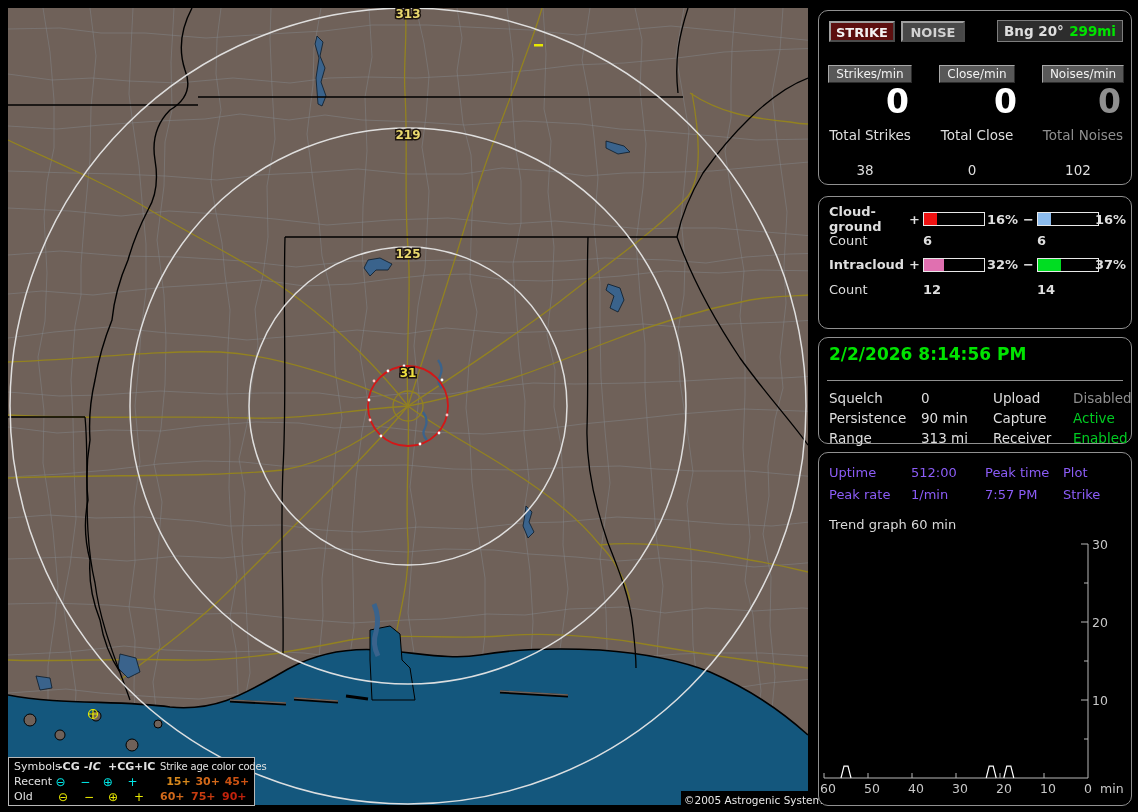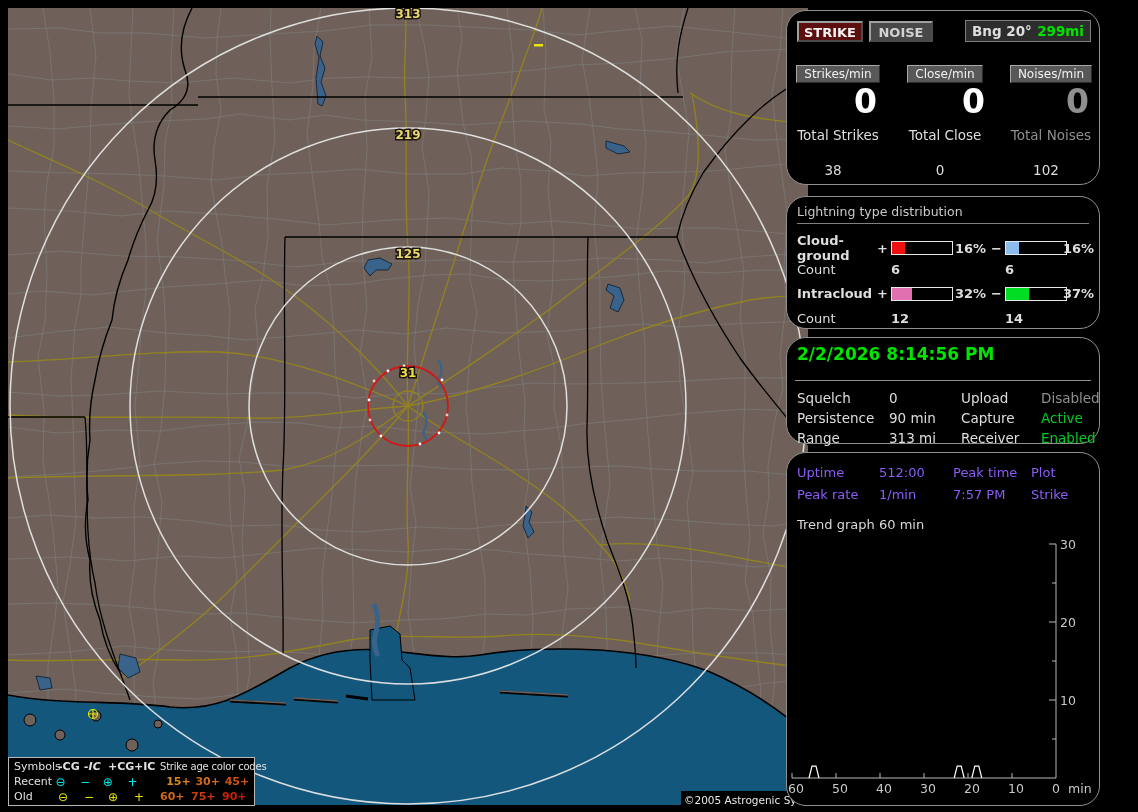--- a/index.html
+++ b/index.html
@@ -10,21 +10,21 @@
   #map svg{display:block;}
   #copyright{left:681px;top:791px;width:127px;height:18px;background:#000;color:#e8e8e8;font-size:10.5px;line-height:18px;padding-left:3px;white-space:nowrap;}
   
   #legend{left:8px;top:757px;width:247px;height:49px;background:#000;border:1px solid #b8b8b8;box-sizing:border-box;font-size:11px;color:#e0e0e0;padding:1px 0 0 5px;}
   .lg-row{display:flex;align-items:center;height:15px;white-space:nowrap;}
   .lg-c0{width:44px;} .lg-c1{width:26px;} .lg-c2{width:24px;font-style:italic;} .lg-c3{width:26px;} .lg-c4{width:24px;}
   .lg-age{width:31px;font-weight:bold;}
   .lg-agehdr{width:93px;font-size:10px;letter-spacing:-.2px;margin-left:2px;}
   .lg-sym{font-size:12px;line-height:12px;}
   
-  .panel{left:786px;width:314px;background:#000;border:1px solid #909090;border-radius:20px;box-sizing:border-box;}
+  .panel{left:818px;width:314px;background:#000;border:1px solid #909090;border-radius:10px;box-sizing:border-box;}
   #p1{top:10px;height:175px;}
   #p2{top:196px;height:133px;}
   #p3{top:337px;height:107px;}
   #p4{top:452px;height:354px;}
   .btn{height:21px;font-size:13px;font-weight:bold;text-align:center;line-height:19px;border:2px outset #9f9f9f;box-sizing:border-box;cursor:default;}
   #btn-strike{left:10px;top:10px;width:66px;background:#5c0f0f;color:#f2f2f2;}
   #btn-noise{left:82px;top:10px;width:64px;background:#484848;color:#d2d2d2;}
   #bng{left:178px;top:9px;width:126px;height:22px;background:#2d2d2d;border:1px solid #7d7d7d;box-sizing:border-box;display:flex;justify-content:space-between;align-items:center;padding:0 6px;font-size:13.5px;font-weight:bold;}
   #bng .rng{color:#00e400;}
   .stat-col{top:52px;text-align:center;}
@@ -216,21 +216,20 @@
   <div id="sc3" class="stat-col abs">
     <span class="badge">Noises/min</span>
     <div class="bigzero dim">0</div>
     <div class="tlabel dim">Total Noises</div>
     <div class="tval">102</div>
   </div>
 </div>
 
 <div id="p2" class="panel abs">
   <div class="inner">
-    <div class="dist-title">Lightning type distribution</div>
     <div class="dist-row">
       <span>Cloud-ground</span>
       <span>+</span>
       <span class="bar">
           <span class="fill" style="display: block; background: rgb(238, 17, 17); width: 22%;"></span>
         </span>
       <span class="pct">16%</span>
       <span>−</span>
       <span class="bar">
           <span class="fill" style="display: block; background: rgb(140, 188, 238); width: 22%;"></span>

